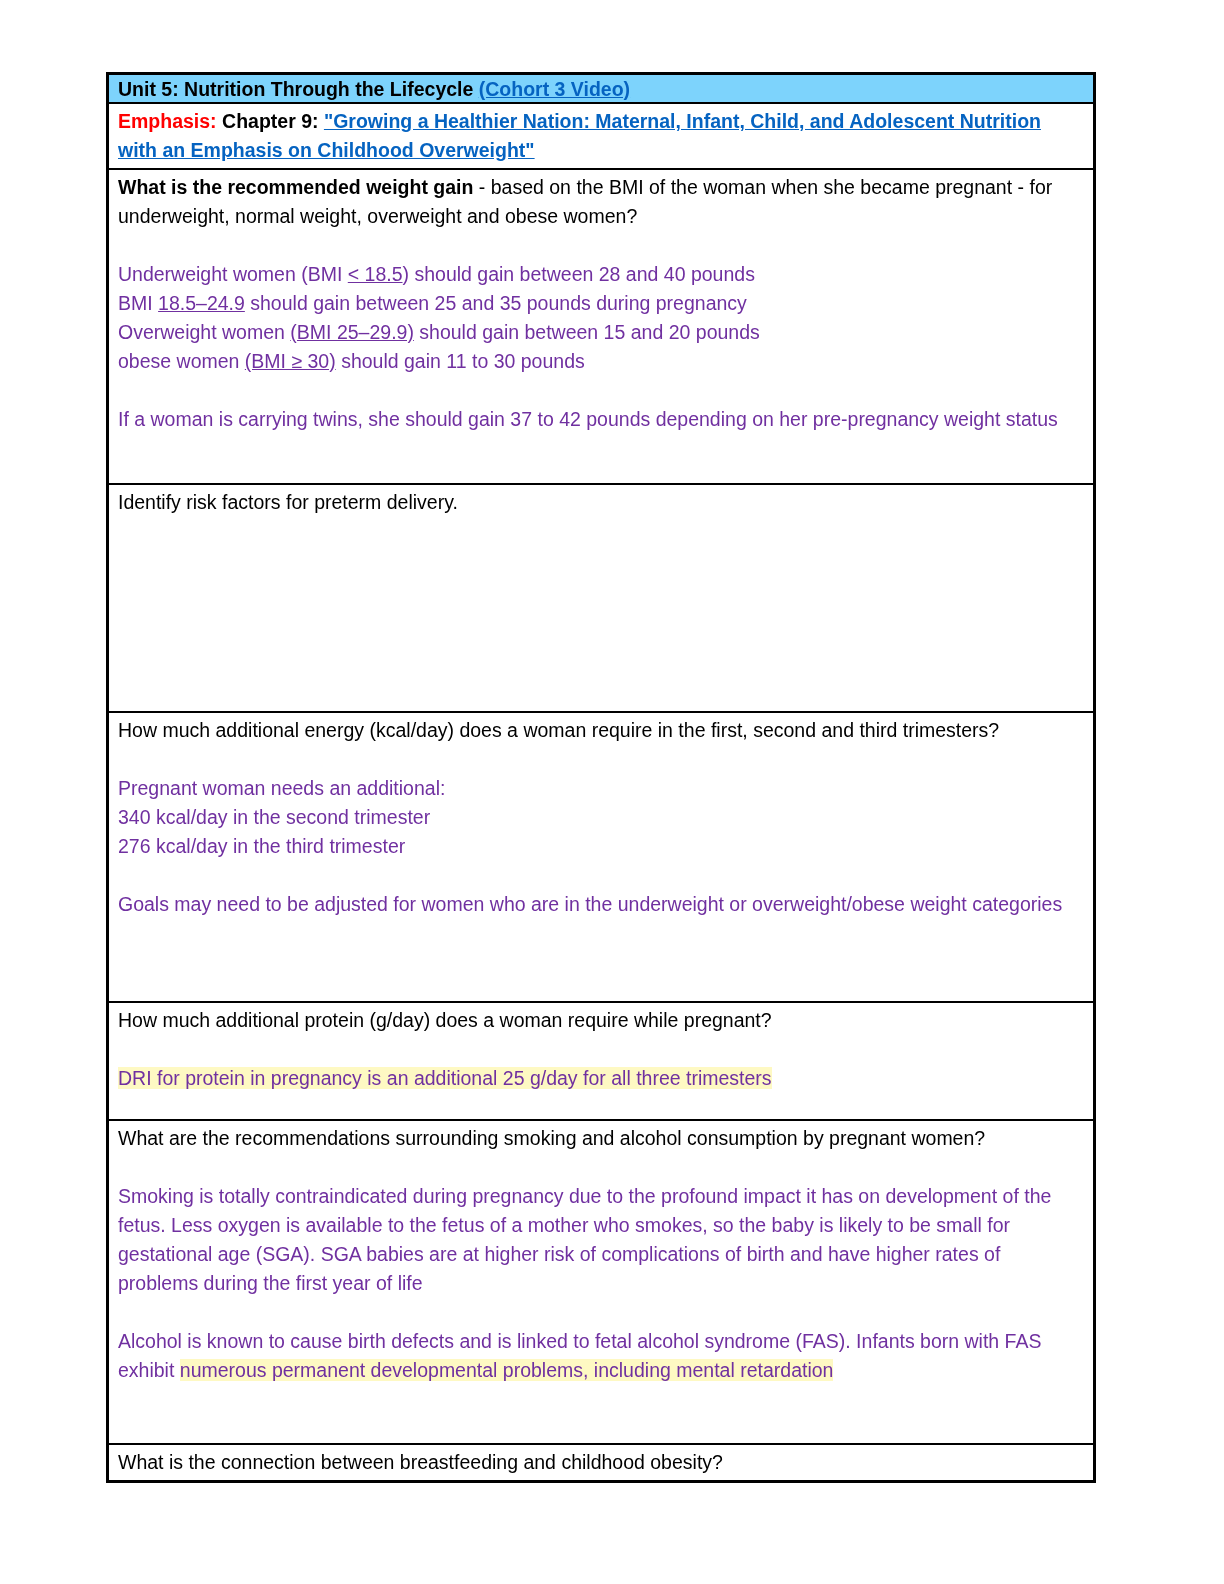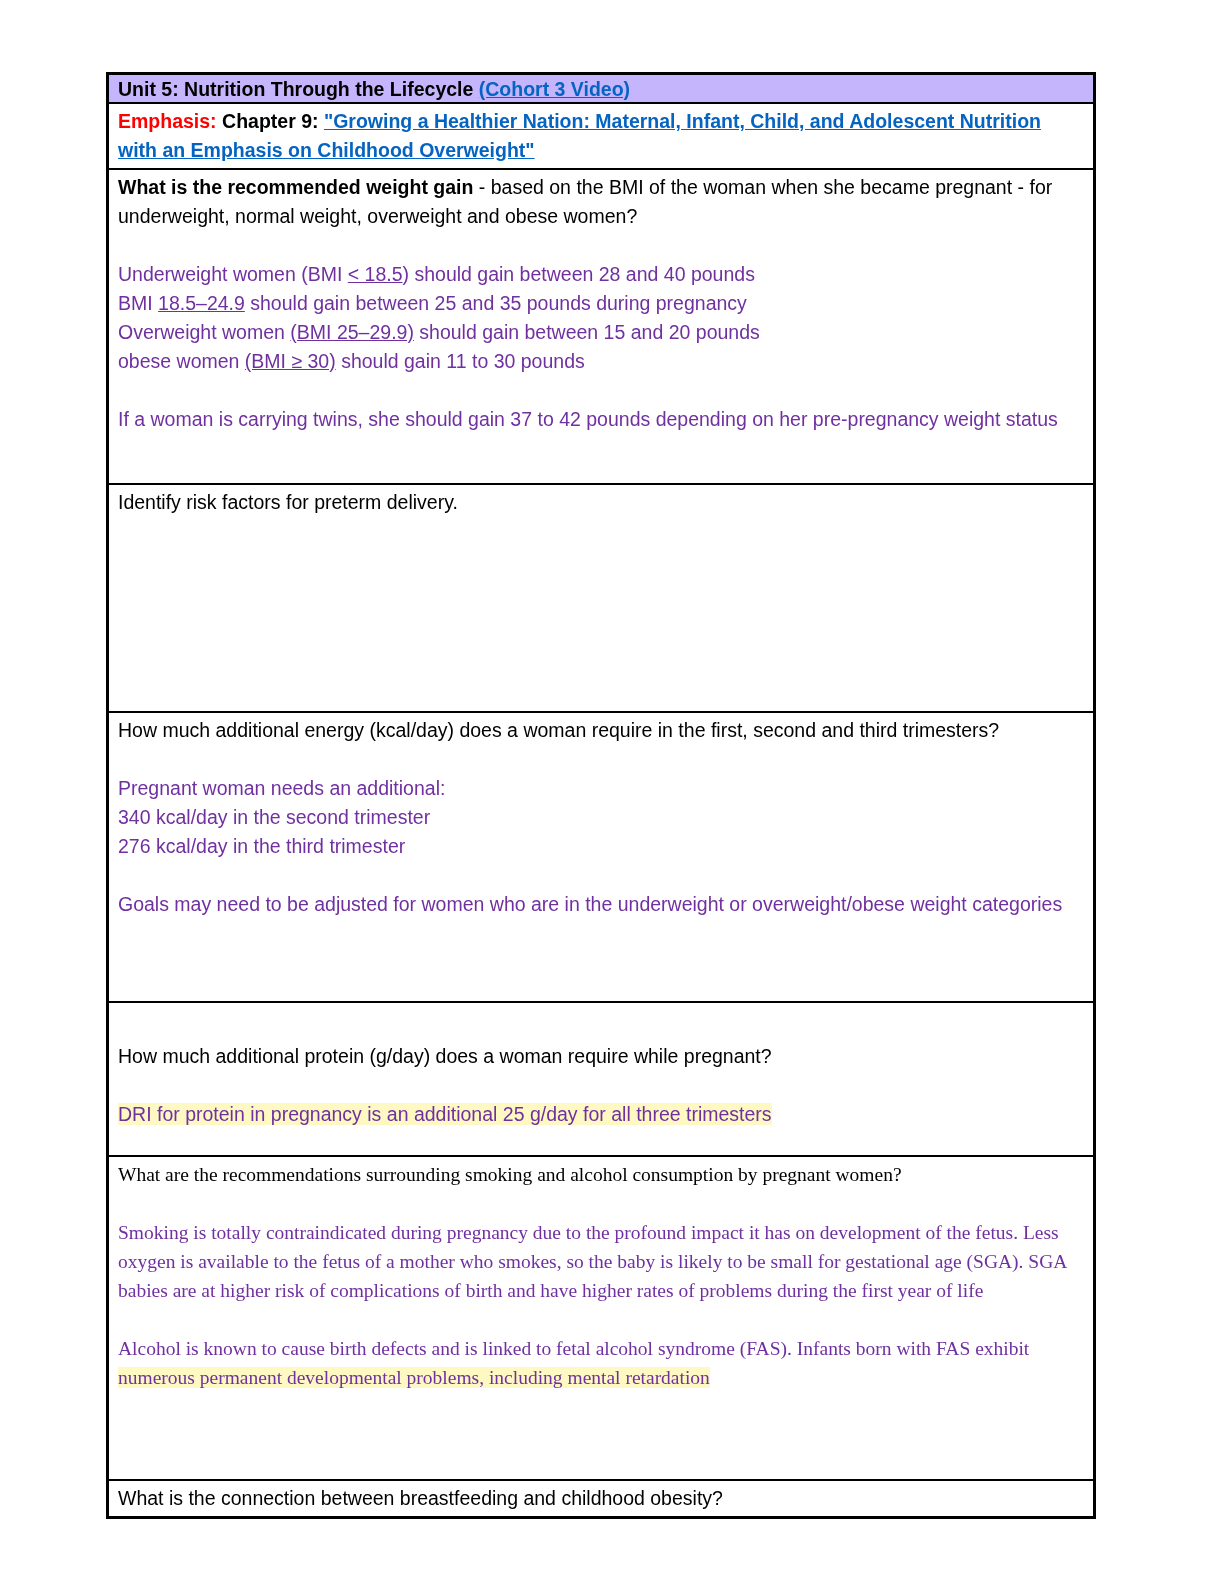--- a/index.html
+++ b/index.html
@@ -22,35 +22,35 @@
     box-sizing: border-box;
     background: #ffffff;
   }
   .row {
     border-bottom: 2px solid #000000;
     padding: 3px 12px 3px 9px;
     box-sizing: border-box;
   }
   .row:last-child { border-bottom: none; }
   .row-header {
-    background: #c4b5fd;
+    background: #7dd3fc;
     font-weight: bold;
     padding: 0 9px;
     height: 29px;
     overflow: hidden;
   }
   .row-reading {
     font-weight: bold;
     min-height: 60px;
   }
   .r-weight   { min-height: 315px; }
   .r-preterm  { min-height: 228px; }
   .r-energy   { min-height: 290px; }
-  .r-protein  { min-height: 118px; margin-top: 36px; }
-  .r-smoking  { min-height: 324px; font-family: Liberation Serif, serif; }
+  .r-protein  { min-height: 118px; }
+  .r-smoking  { min-height: 324px; }
   .r-breast   { min-height: 34px; }
   p { margin: 0; }
   .blank { height: 29px; }
   .answer { color: #7030a0; }
   .u { text-decoration: underline; }
   .link { color: #0563c1; text-decoration: underline; cursor: pointer; }
   .red { color: #ff0000; }
   .bold { font-weight: bold; }
   .hl { background: #fef9c3; }
 </style>

